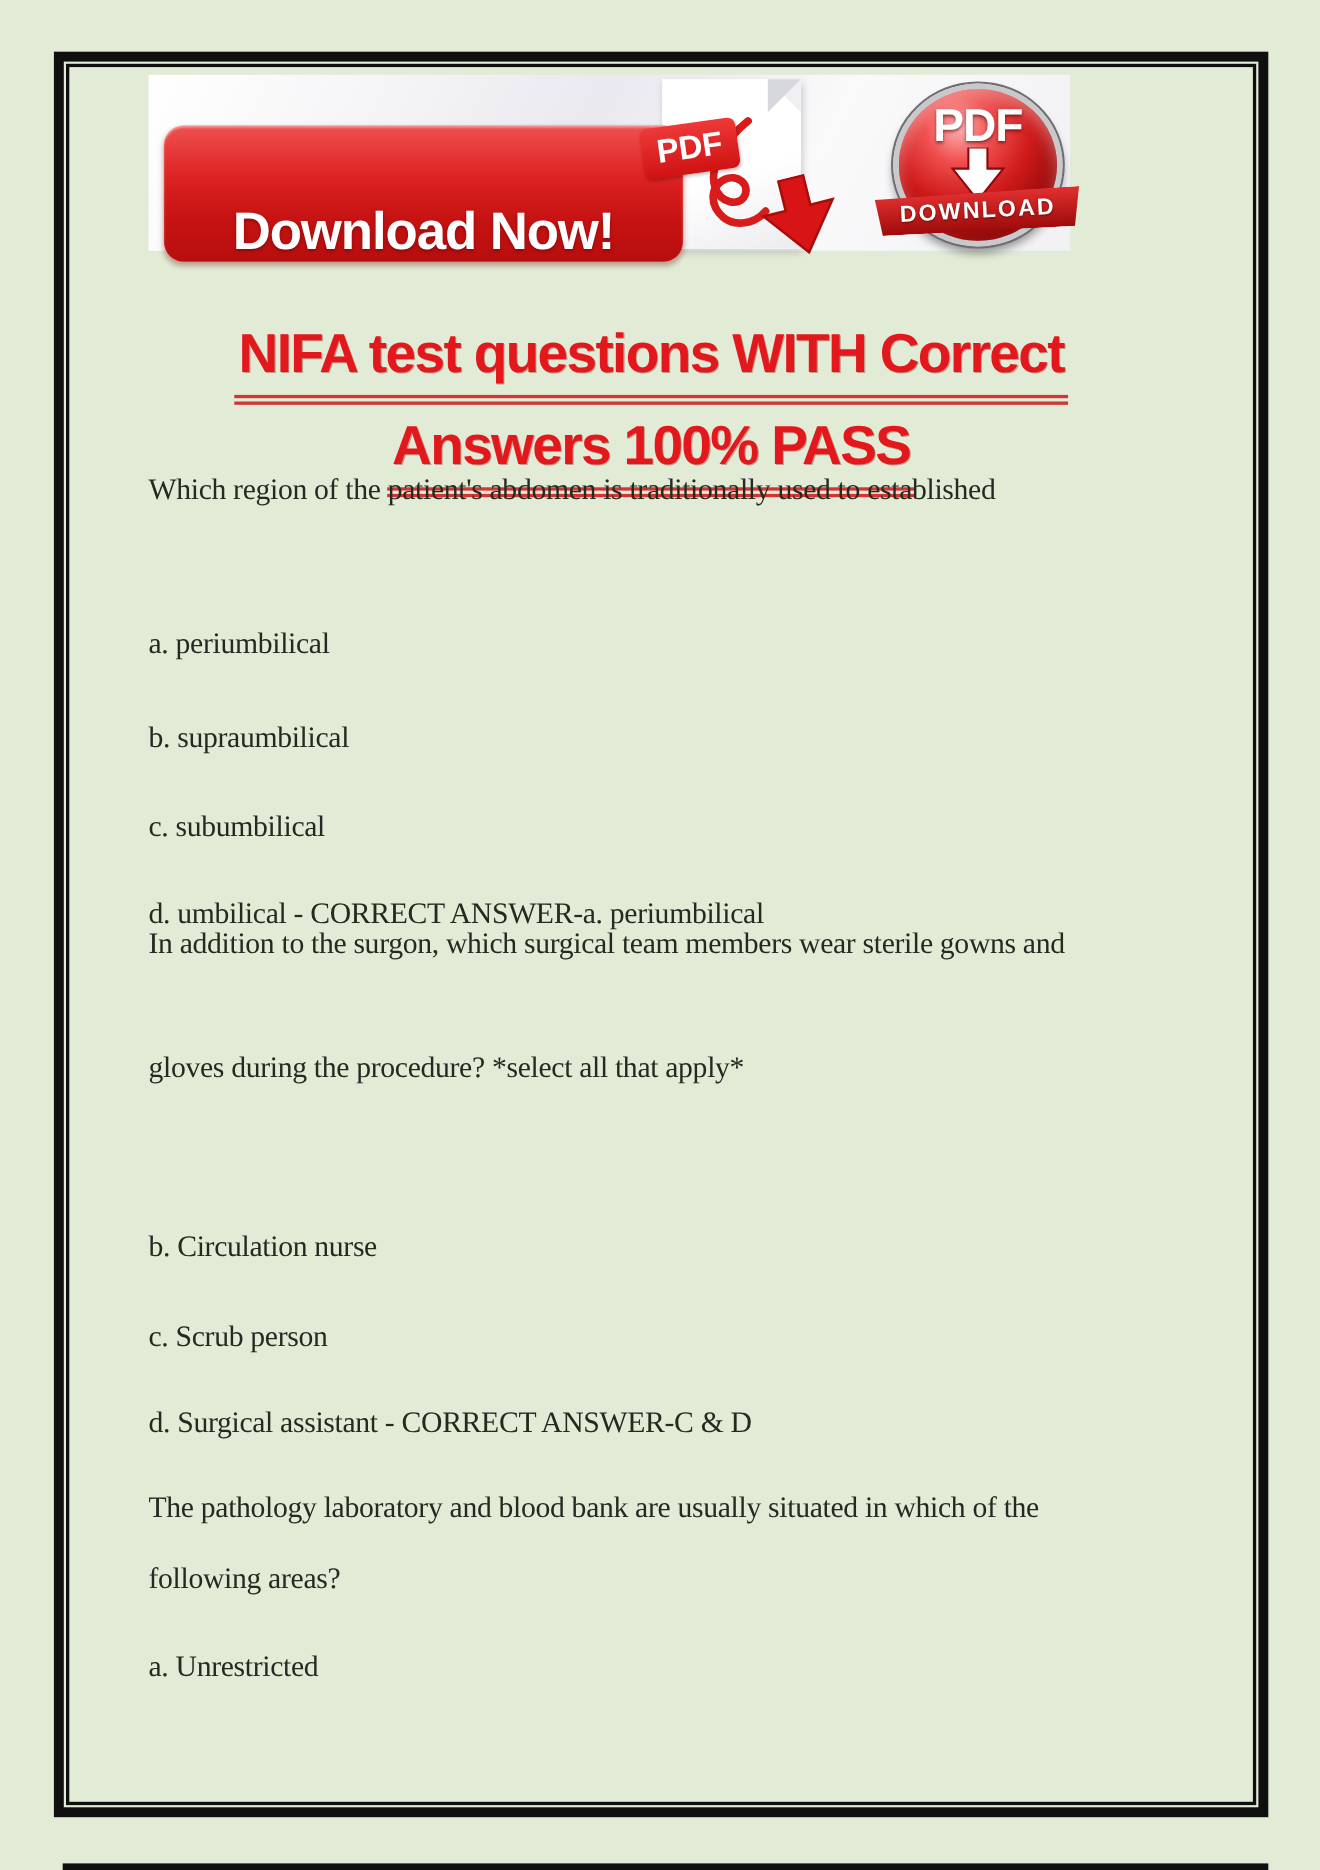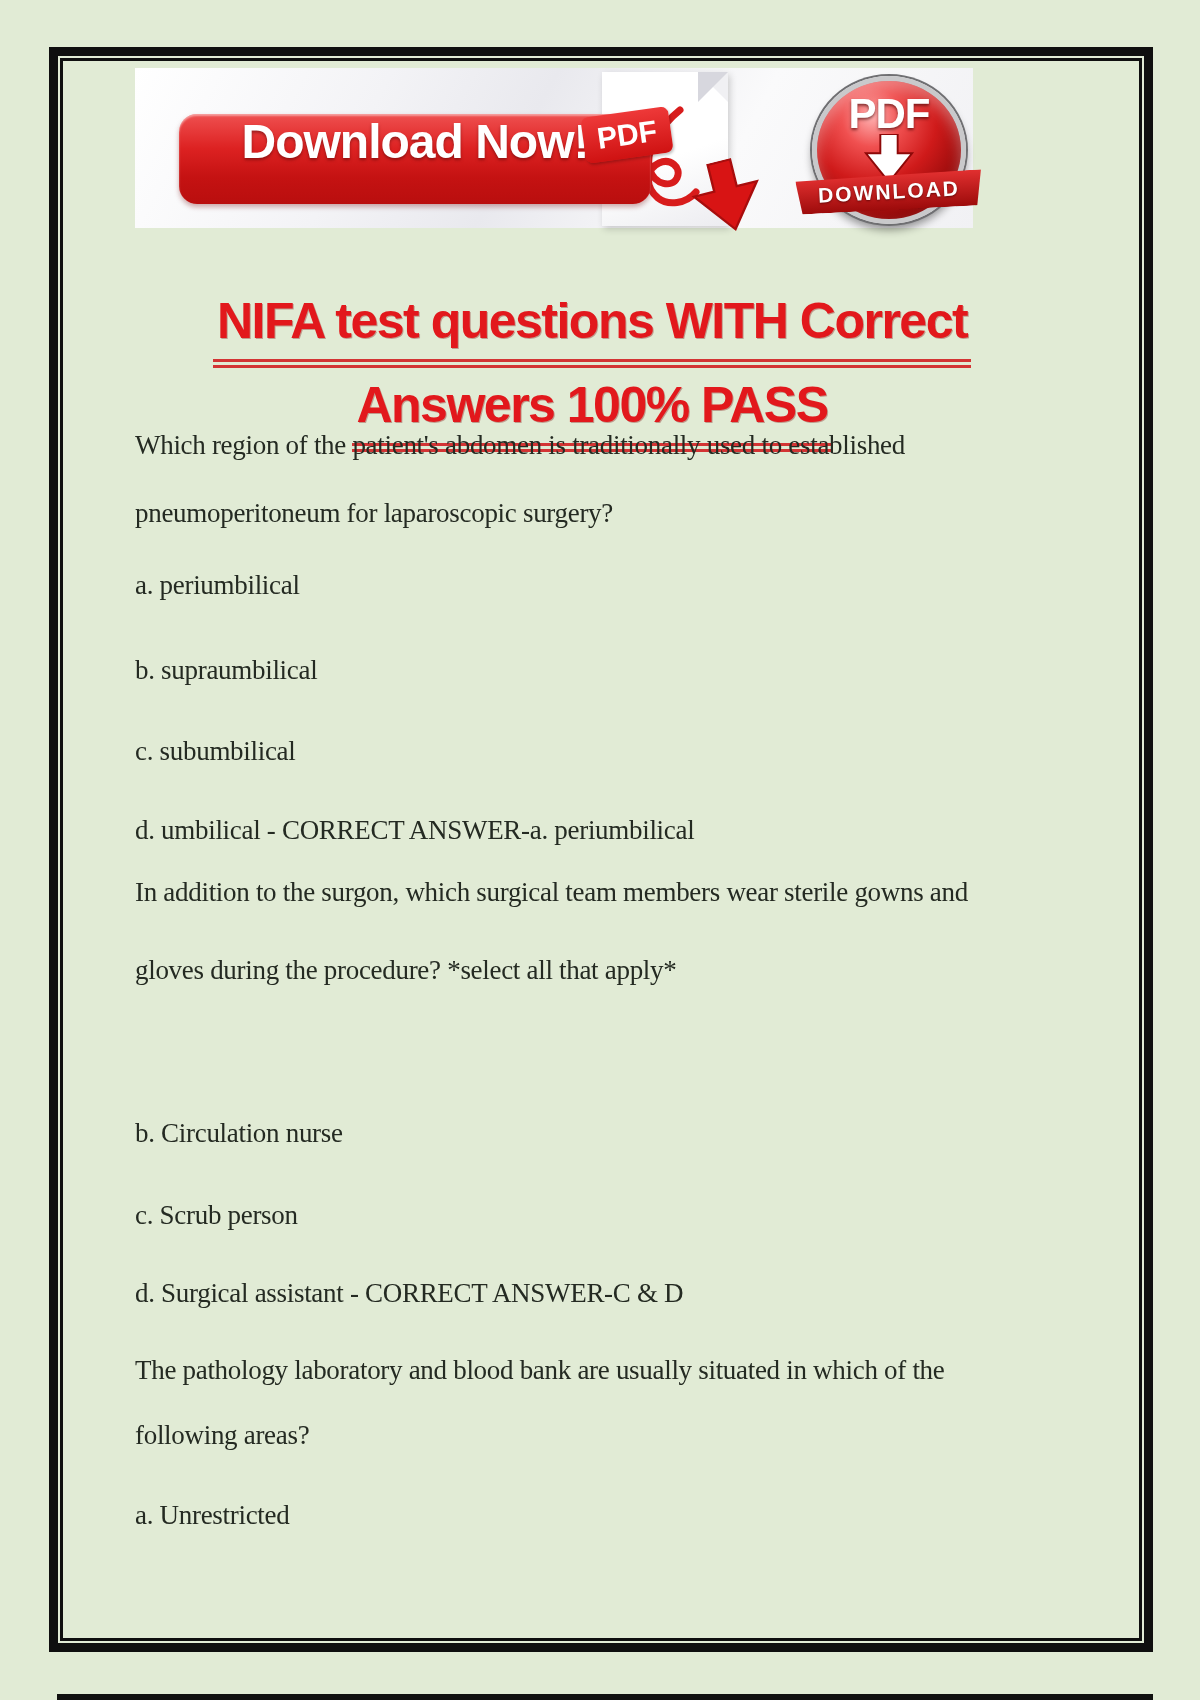--- a/index.html
+++ b/index.html
@@ -38,27 +38,26 @@
   .banner {
     position: absolute;
     left: 135px; top: 68px;
     width: 838px; height: 160px;
     background: linear-gradient(118deg, #ffffff 0%, #f3f3f6 28%, #e9e9ee 46%, #fafafb 70%, #f1f1f4 100%);
     cursor: pointer;
   }
   .dl-button {
     position: absolute;
     left: 14px; top: 46px;
-    width: 472px; height: 90px;
+    width: 472px; height: 124px;
     border-radius: 18px;
     background: linear-gradient(#ef5050 0%, #dd2222 38%, #c51212 70%, #b90e0e 100%);
     box-shadow: 0 3px 5px rgba(120,20,20,.35), inset 0 2px 2px rgba(255,255,255,.45);
-    display: flex; align-items: flex-start; justify-content: center;
-    z-index: 2;
-    margin-left: 30px;
+    display: flex; align-items: flex-end; justify-content: center;
+    z-index: 2;
   }
   .dl-button .dl-label {
     color: #ffffff;
     font-size: 48px;
     font-weight: bold;
     letter-spacing: -1px;
     text-shadow: 0 2px 3px rgba(90,10,10,.55);
     white-space: nowrap;
   }
   
@@ -237,26 +236,25 @@
     </div>
 
   </div>
 
   <div class="doc-title">
     <div><span class="u">NIFA test questions WITH Correct</span></div>
     <div><span class="u">Answers 100% PASS</span></div>
   </div>
 
   <div class="doc-line" style="top:430px">Which region of the patient's abdomen is traditionally used to established</div>
-  <div class="doc-line" style="top:498px">pneumoperitoneum for laparoscopic surgery?</div>
   <div class="doc-line" style="top:570px">a. periumbilical</div>
   <div class="doc-line" style="top:736px">c. subumbilical</div>
   <div class="doc-line" style="top:655px">b. supraumbilical</div>
   <div class="doc-line" style="top:815px">d. umbilical - CORRECT ANSWER-a. periumbilical</div>
-  <div class="doc-line" style="top:877px">In addition to the surgon, which surgical team members wear sterile gowns and</div>
+  <div class="doc-line" style="top:842px">In addition to the surgon, which surgical team members wear sterile gowns and</div>
   <div class="doc-line" style="top:955px">gloves during the procedure? *select all that apply*</div>
   <div class="doc-line" style="top:1118px">b. Circulation nurse</div>
   <div class="doc-line" style="top:1200px">c. Scrub person</div>
   <div class="doc-line" style="top:1278px">d. Surgical assistant - CORRECT ANSWER-C &amp; D</div>
   <div class="doc-line" style="top:1420px">following areas?</div>
   <div class="doc-line" style="top:1355px">The pathology laboratory and blood bank are usually situated in which of the</div>
   <div class="doc-line" style="top:1500px">a. Unrestricted</div>
 
   <div class="next-page-edge"></div>
 

